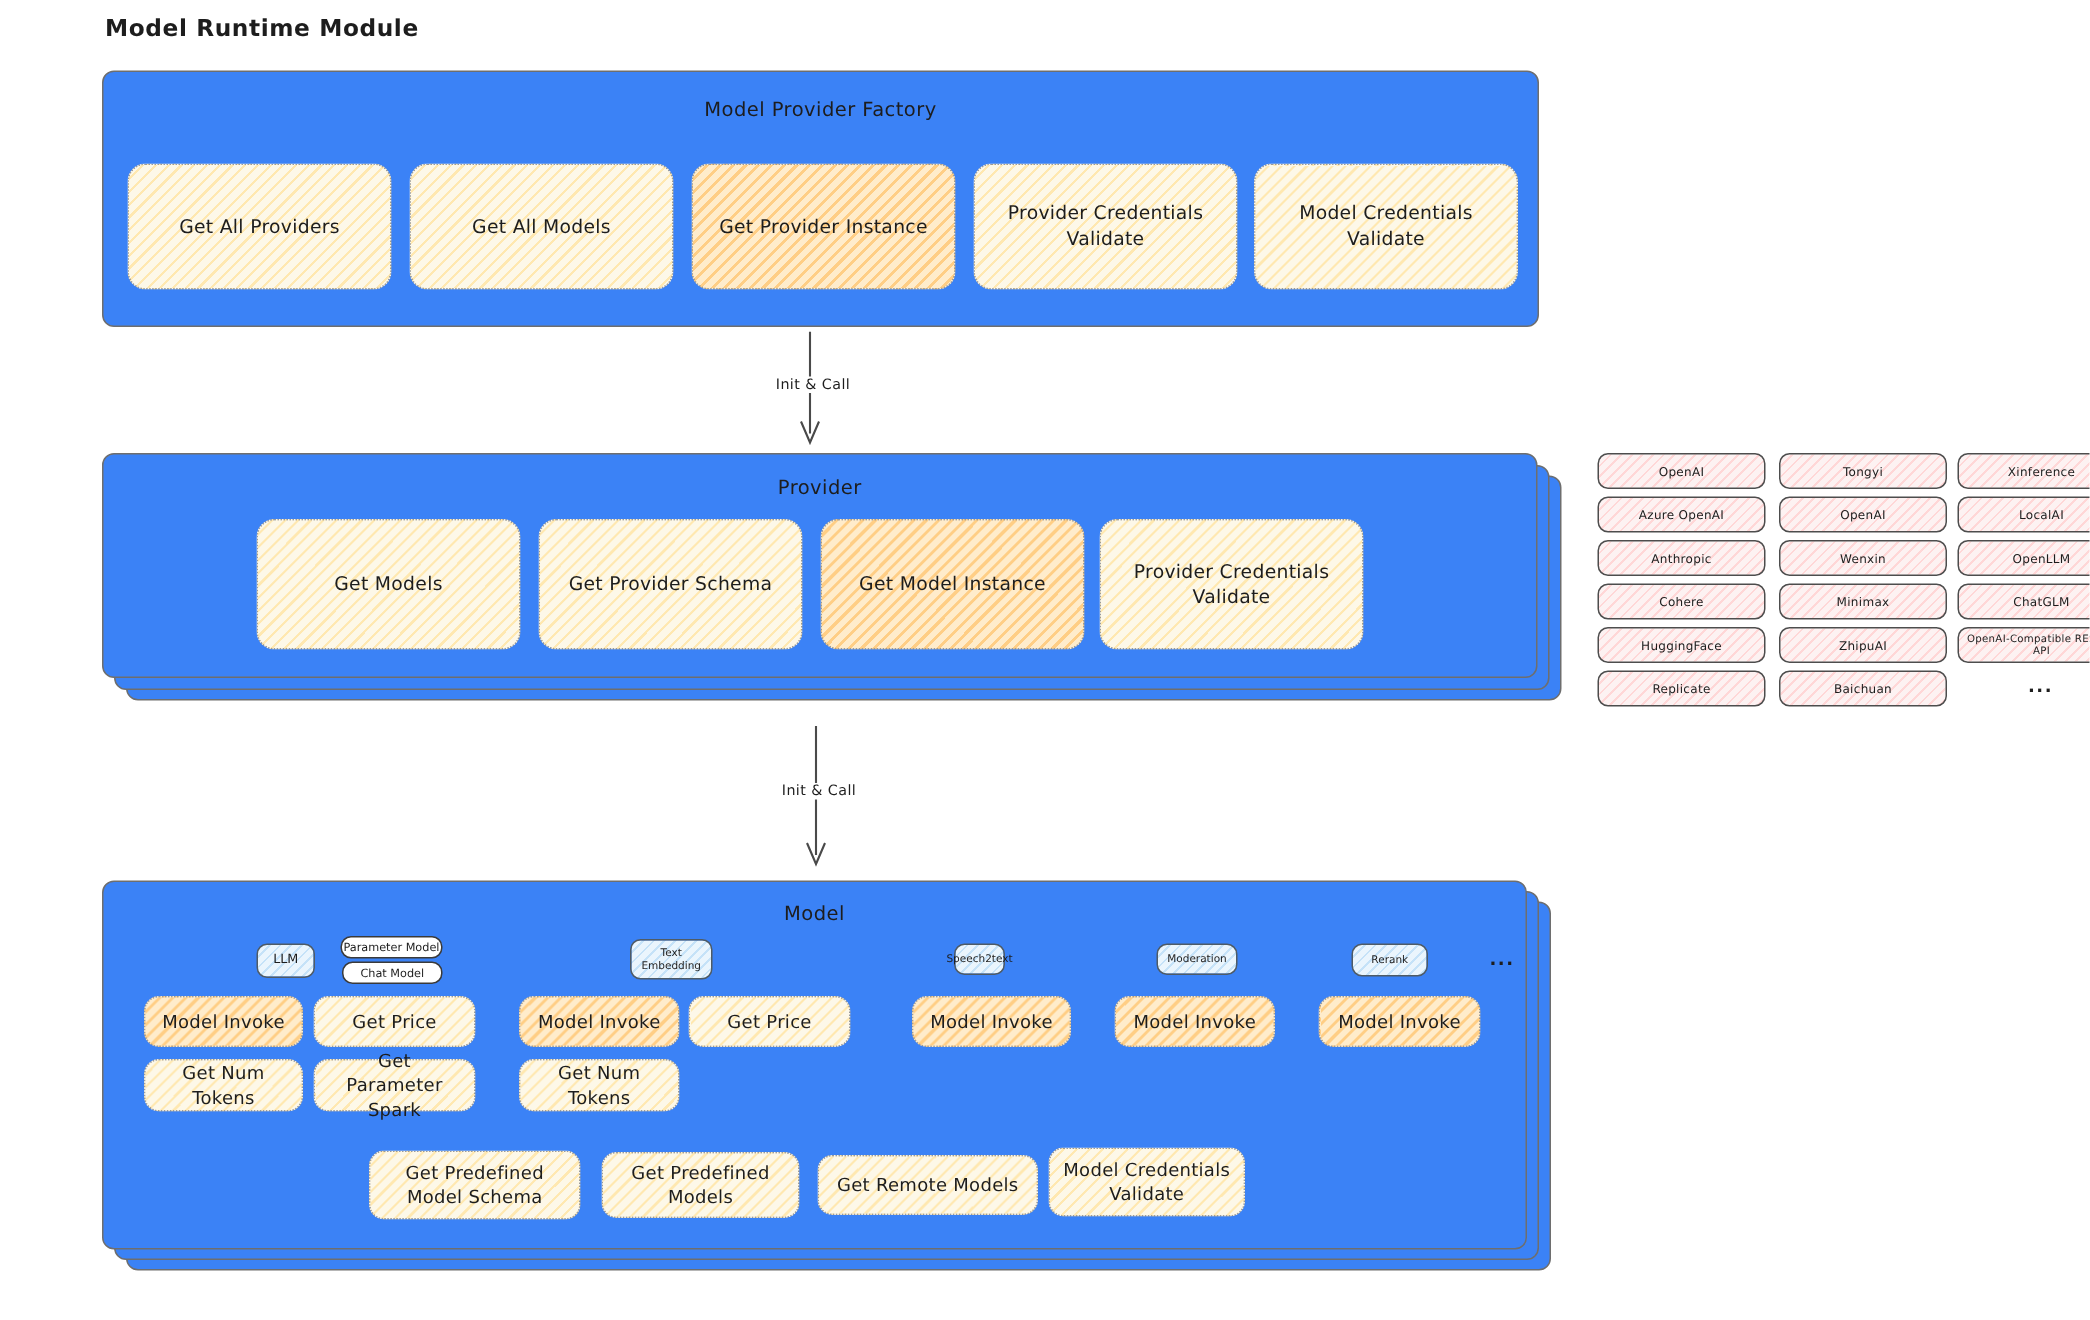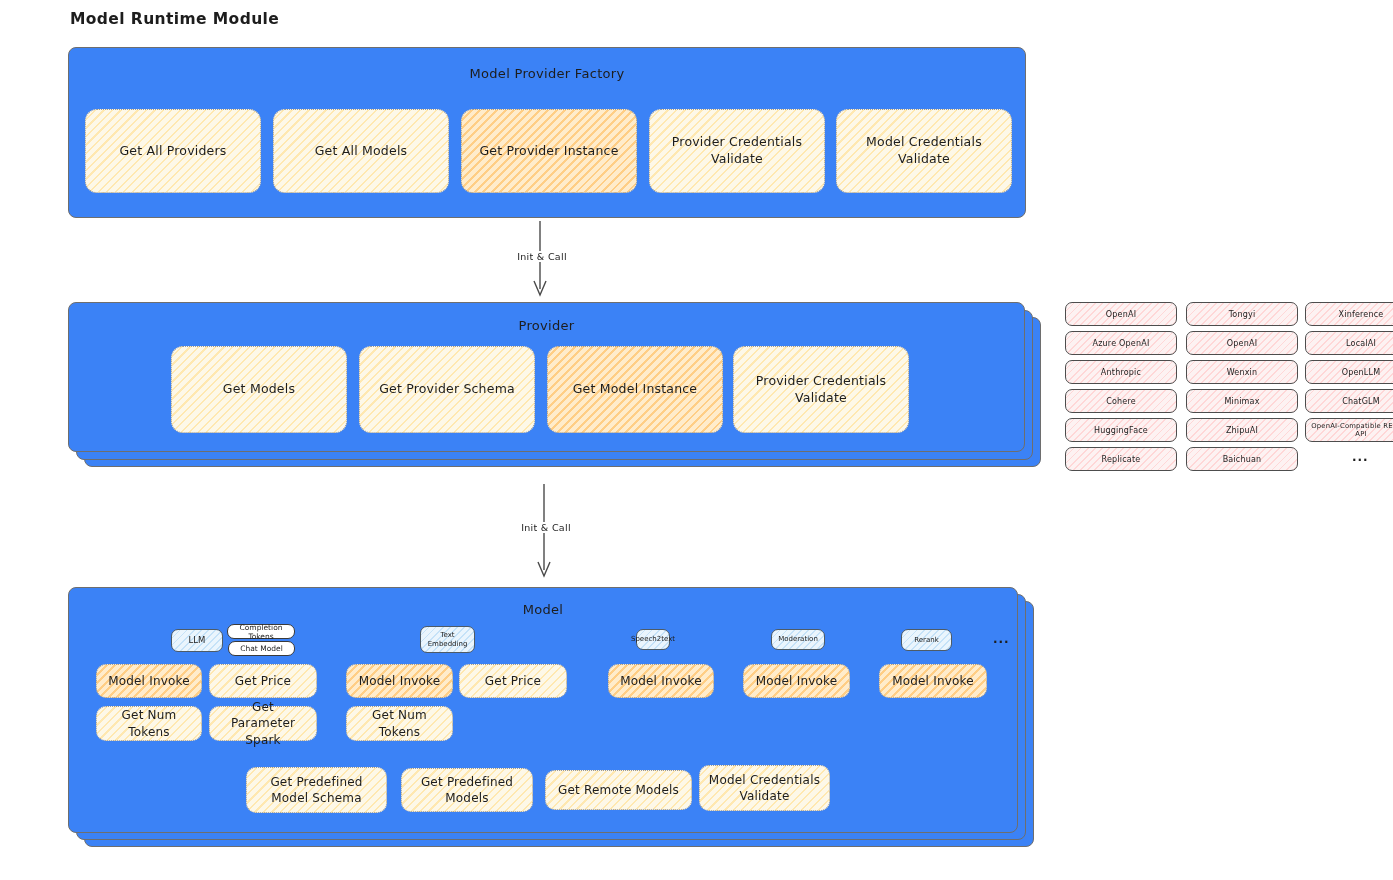--- a/index.html
+++ b/index.html
@@ -109,22 +109,22 @@
     <line x1="9" y1="0" x2="9" y2="86" stroke="#4a4a4a" stroke-width="1.4"></line>
     <polyline points="3,78 9,92 15,78" fill="none" stroke="#4a4a4a" stroke-width="1.4"></polyline>
   </svg>
   <div class="arrow-label" style="left:466px;top:522px;width:76px">Init &amp; Call</div>
 
   <div class="outer stack-layer" style="left:44px;top:601px;width:950px;height:246px"></div>
   <div class="outer stack-layer" style="left:36px;top:594px;width:950px;height:246px"></div>
   <div class="outer main" style="left:28px;top:587px;width:950px;height:246px">
     <div class="box-title" style="top:14px">Model</div>
 
-    <div class="blue-tag" style="left:102px;top:41px;width:52px;height:23px;font-size:8.5px">LLM</div>
-    <div class="white-tag" style="left:158px;top:36px;width:68px;height:15px">Completion Tokens</div>
+    <div class="blue-tag" style="left:102px;top:41px;width:39px;height:23px;font-size:8.5px">LLM</div>
+    <div class="white-tag" style="left:158px;top:36px;width:68px;height:15px">Parameter Model</div>
     <div class="white-tag" style="left:159px;top:53px;width:67px;height:15px">Chat Model</div>
     <div class="blue-tag" style="left:351px;top:38px;width:55px;height:27px;padding:0 6px;box-sizing:border-box">Text Embedding</div>
     <div class="blue-tag" style="left:567px;top:41px;width:34px;height:21px">Speech2text</div>
     <div class="blue-tag" style="left:702px;top:41px;width:54px;height:21px">Moderation</div>
     <div class="blue-tag" style="left:832px;top:41px;width:51px;height:22px">Rerank</div>
     <div class="ellipsis" style="left:924px;top:44px">...</div>
 
     <div class="fn small hatch-orange" style="left:27px;top:76px;width:106px;height:34px">Model Invoke</div>
     <div class="fn small hatch-yellow" style="left:140px;top:76px;width:108px;height:34px">Get Price</div>
     <div class="fn small hatch-orange" style="left:277px;top:76px;width:107px;height:34px">Model Invoke</div>

